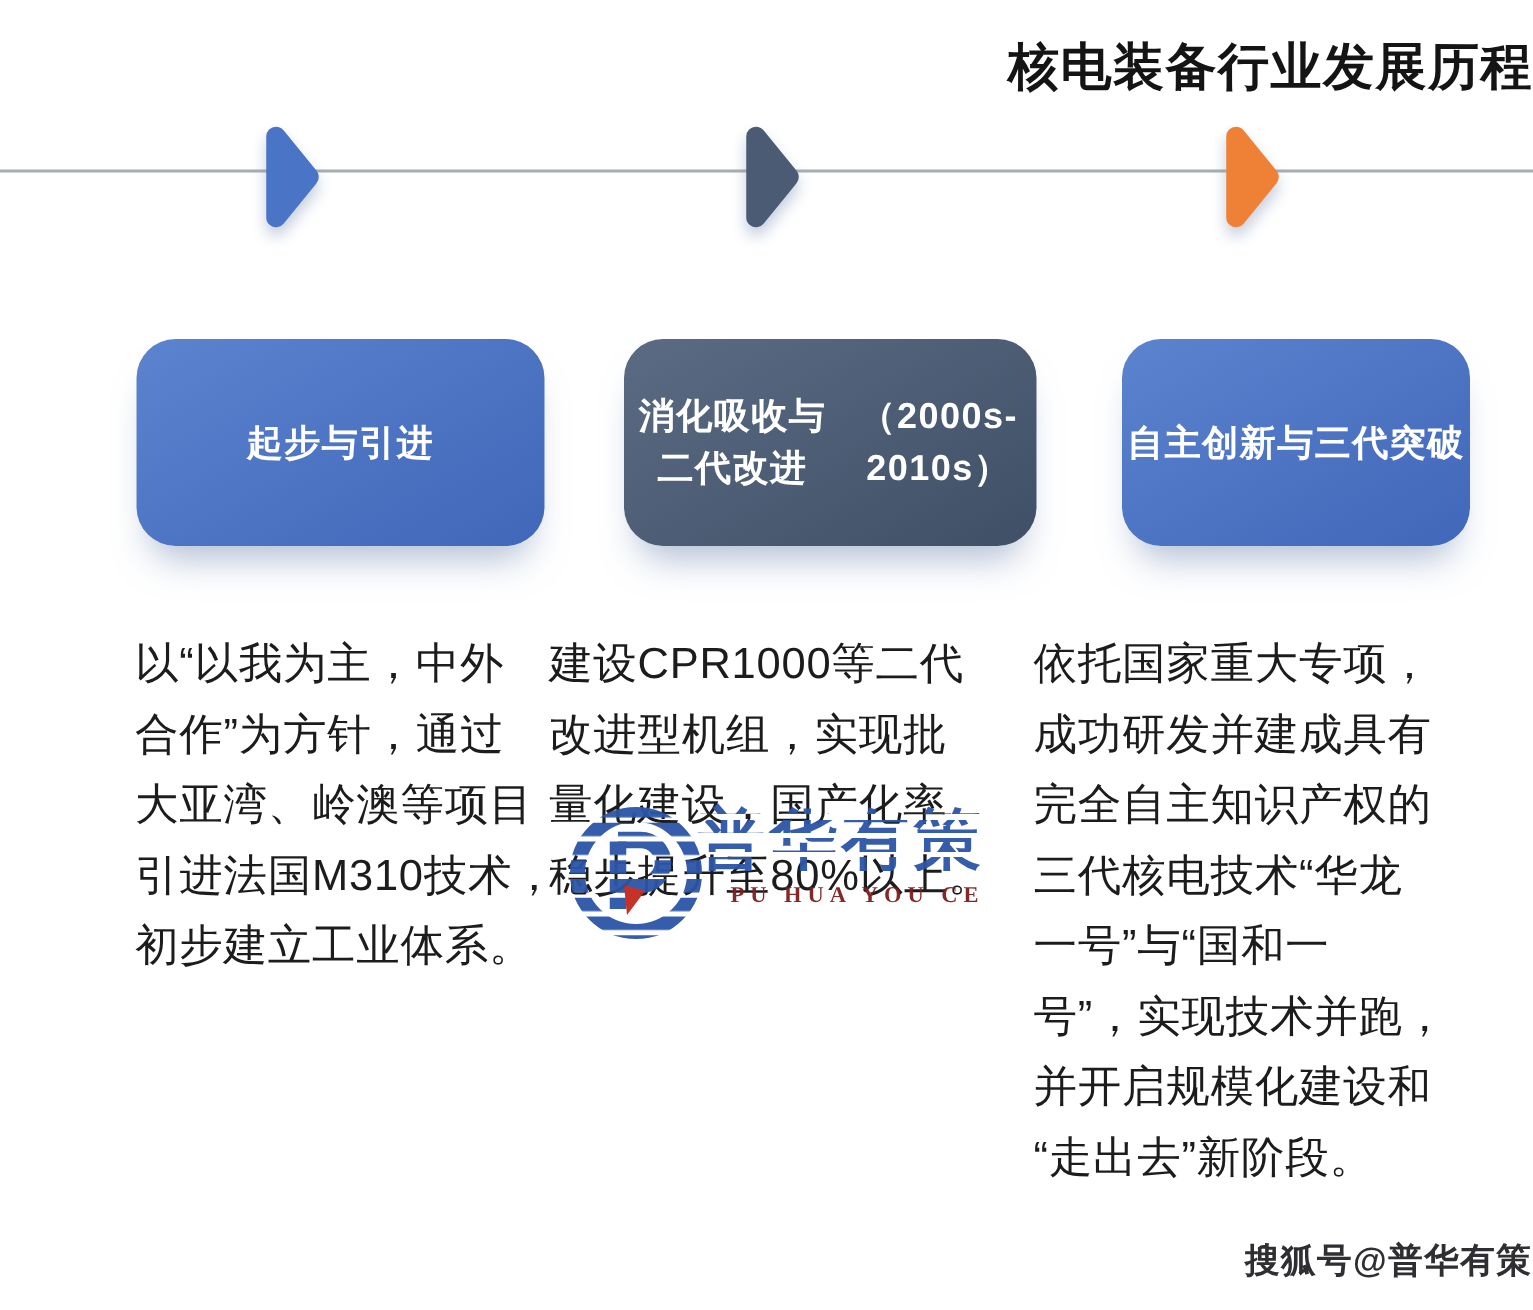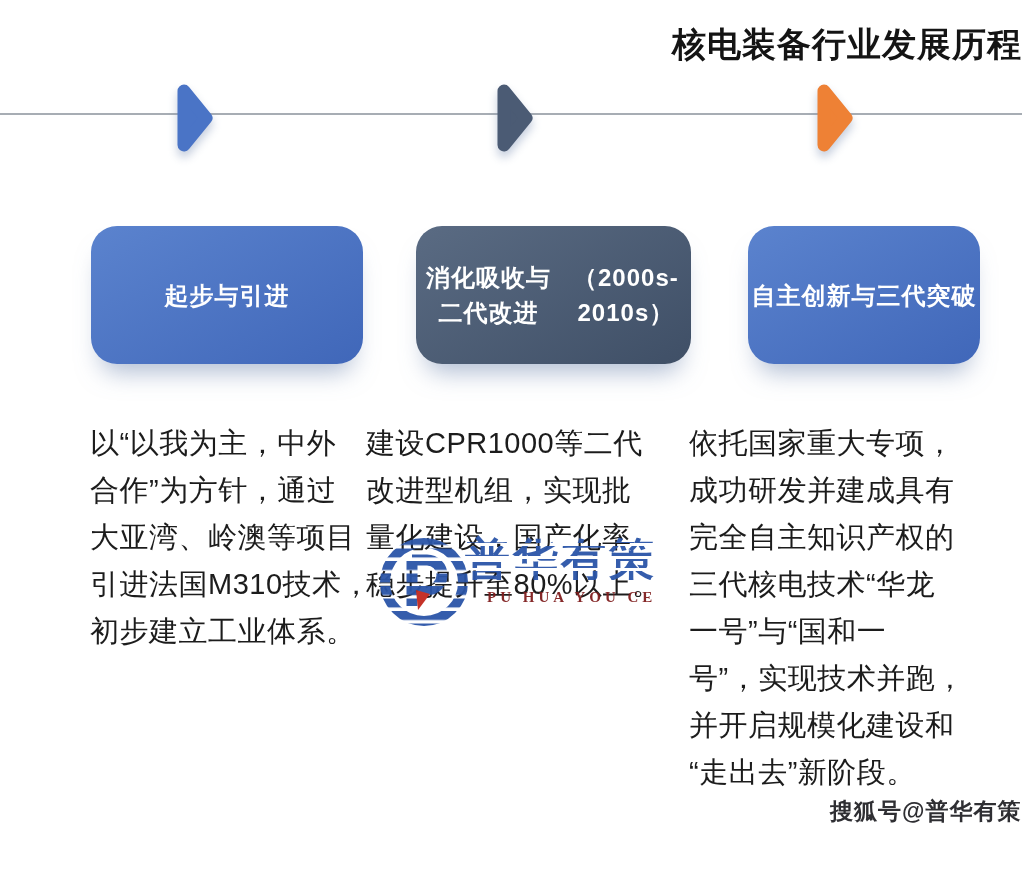--- a/index.html
+++ b/index.html
@@ -62,21 +62,21 @@
     background:repeating-linear-gradient(to bottom,#2b55a8 0 9px,rgba(255,255,255,0) 9px 12.5px);
     -webkit-background-clip:text;background-clip:text;
   }
   .wm-en{
     position:absolute;left:119px;top:57px;
     font-family:"Liberation Serif","DejaVu Serif",serif;
     font-size:15px;letter-spacing:4px;color:#7f1d1d;font-weight:700;
   }
   
   .sohu{
-    position:absolute;left:830px;top:796px;
+    position:absolute;left:830px;top:825px;
     font-size:23px;font-weight:600;color:#2f2f33;letter-spacing:1px;z-index:6;
   }
 </style>
 </head>
 <body>
 
 <div class="canvas">
 
   <div class="title">核电装备行业发展历程</div>
 

